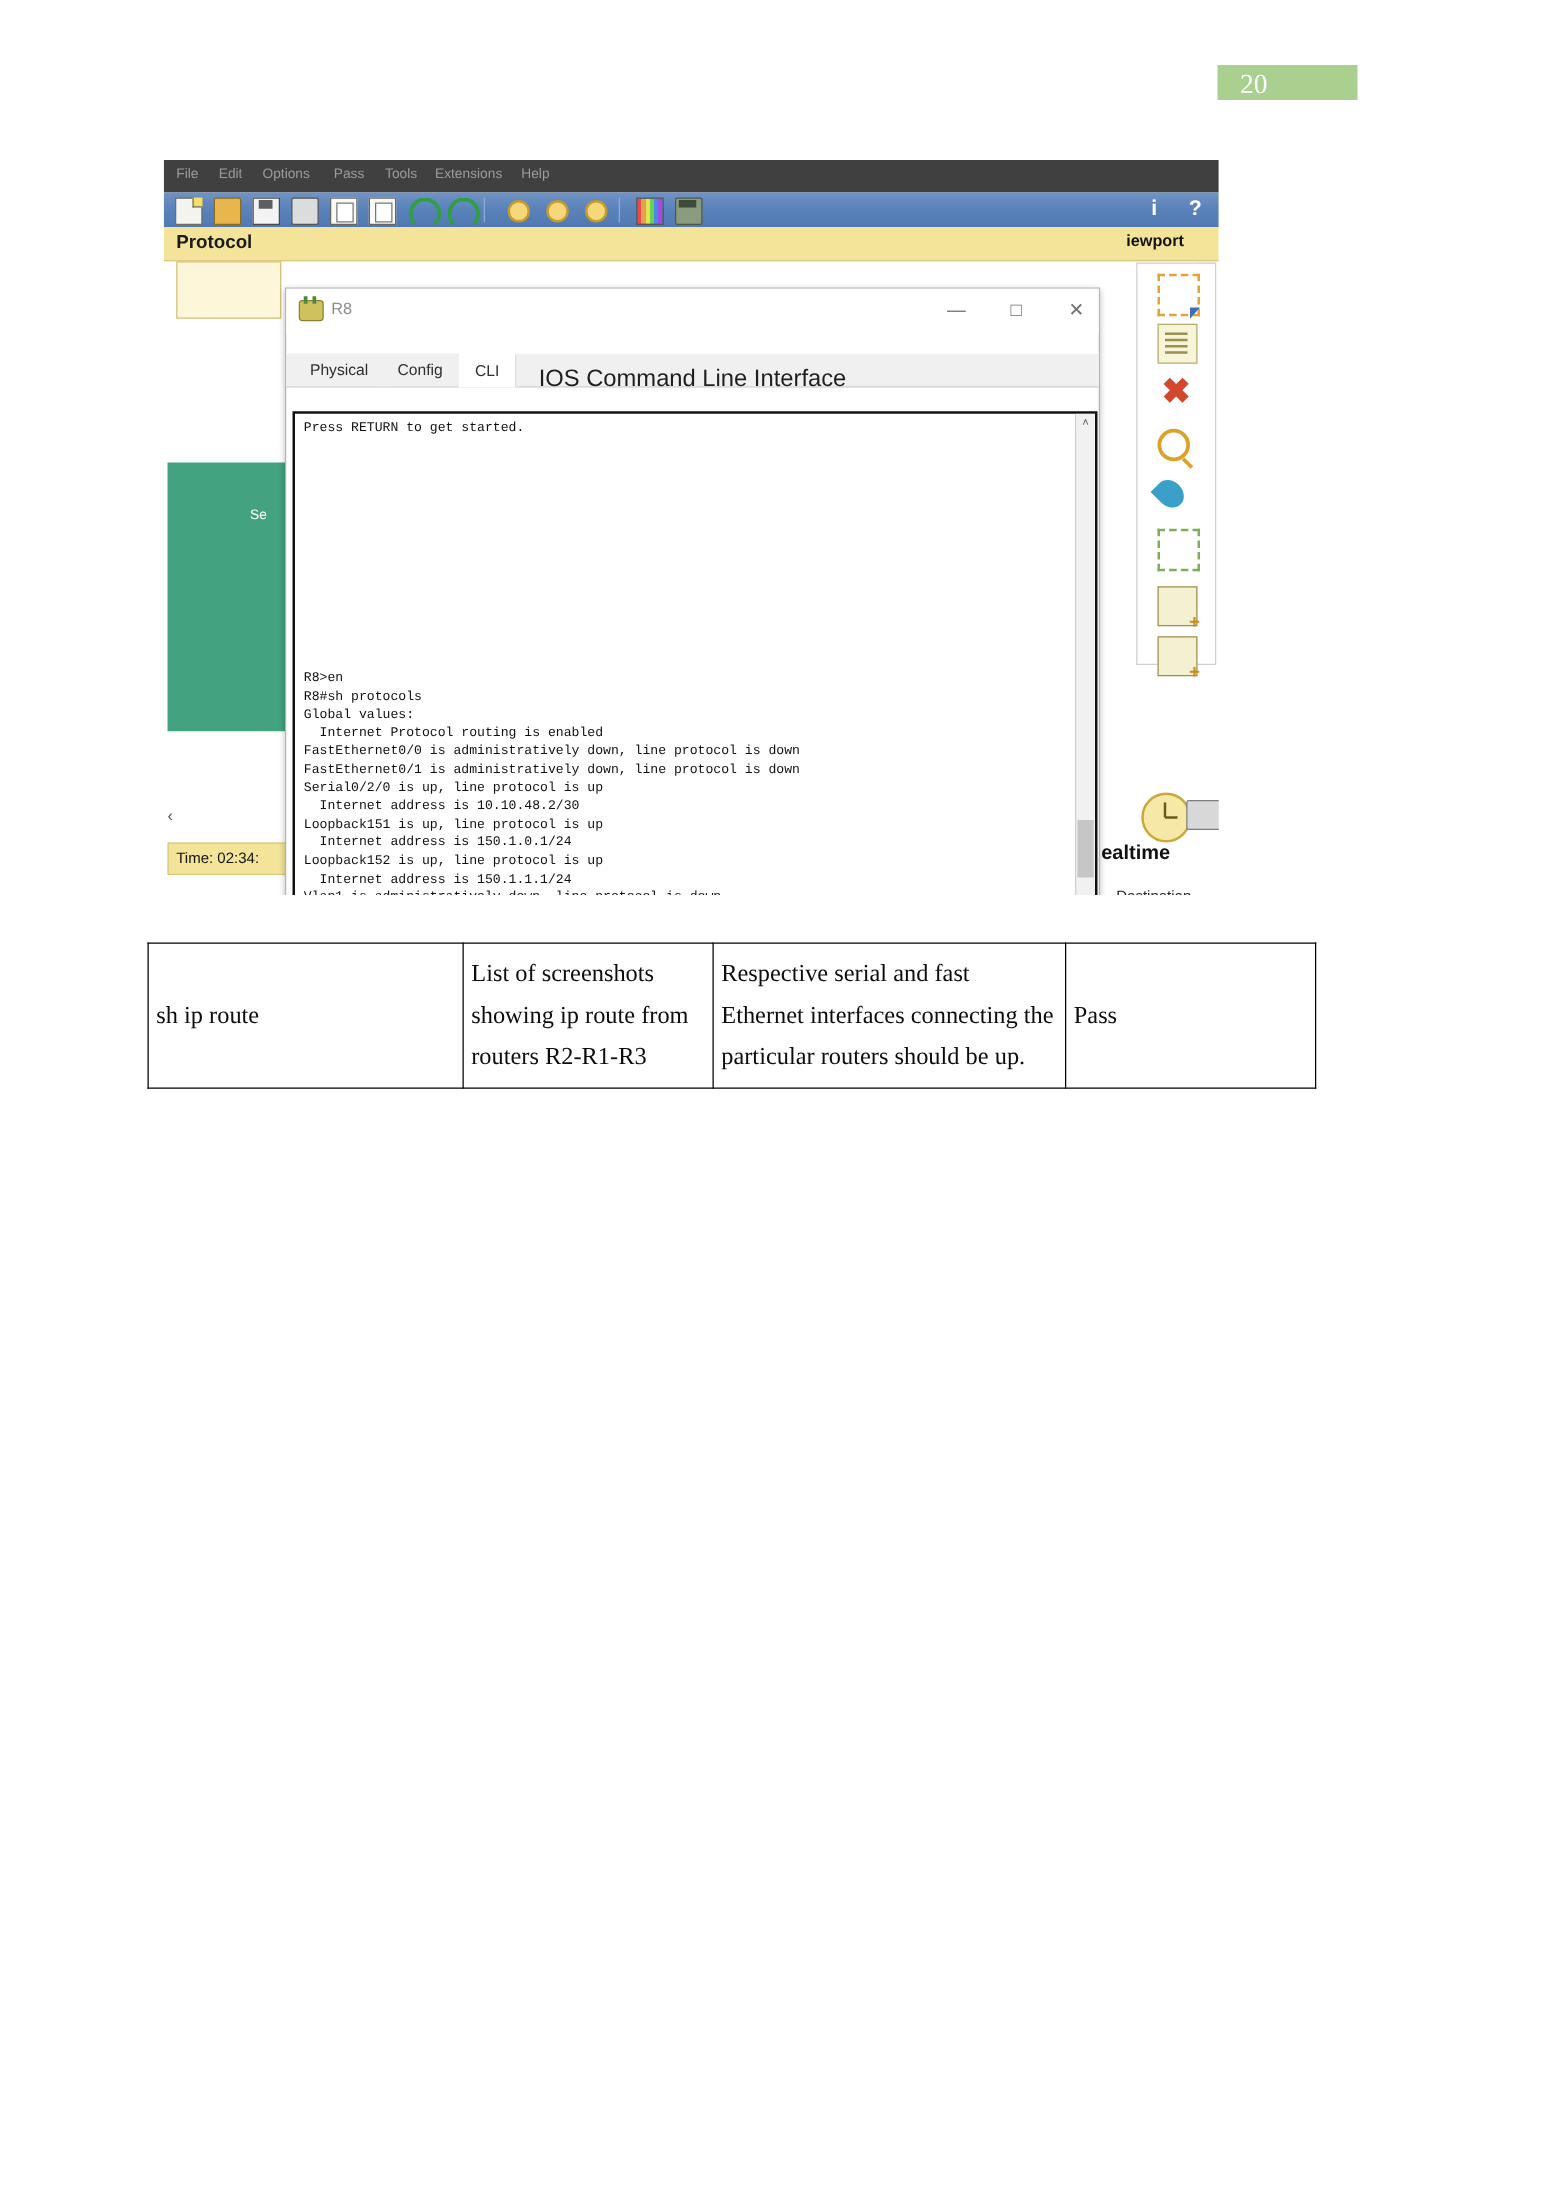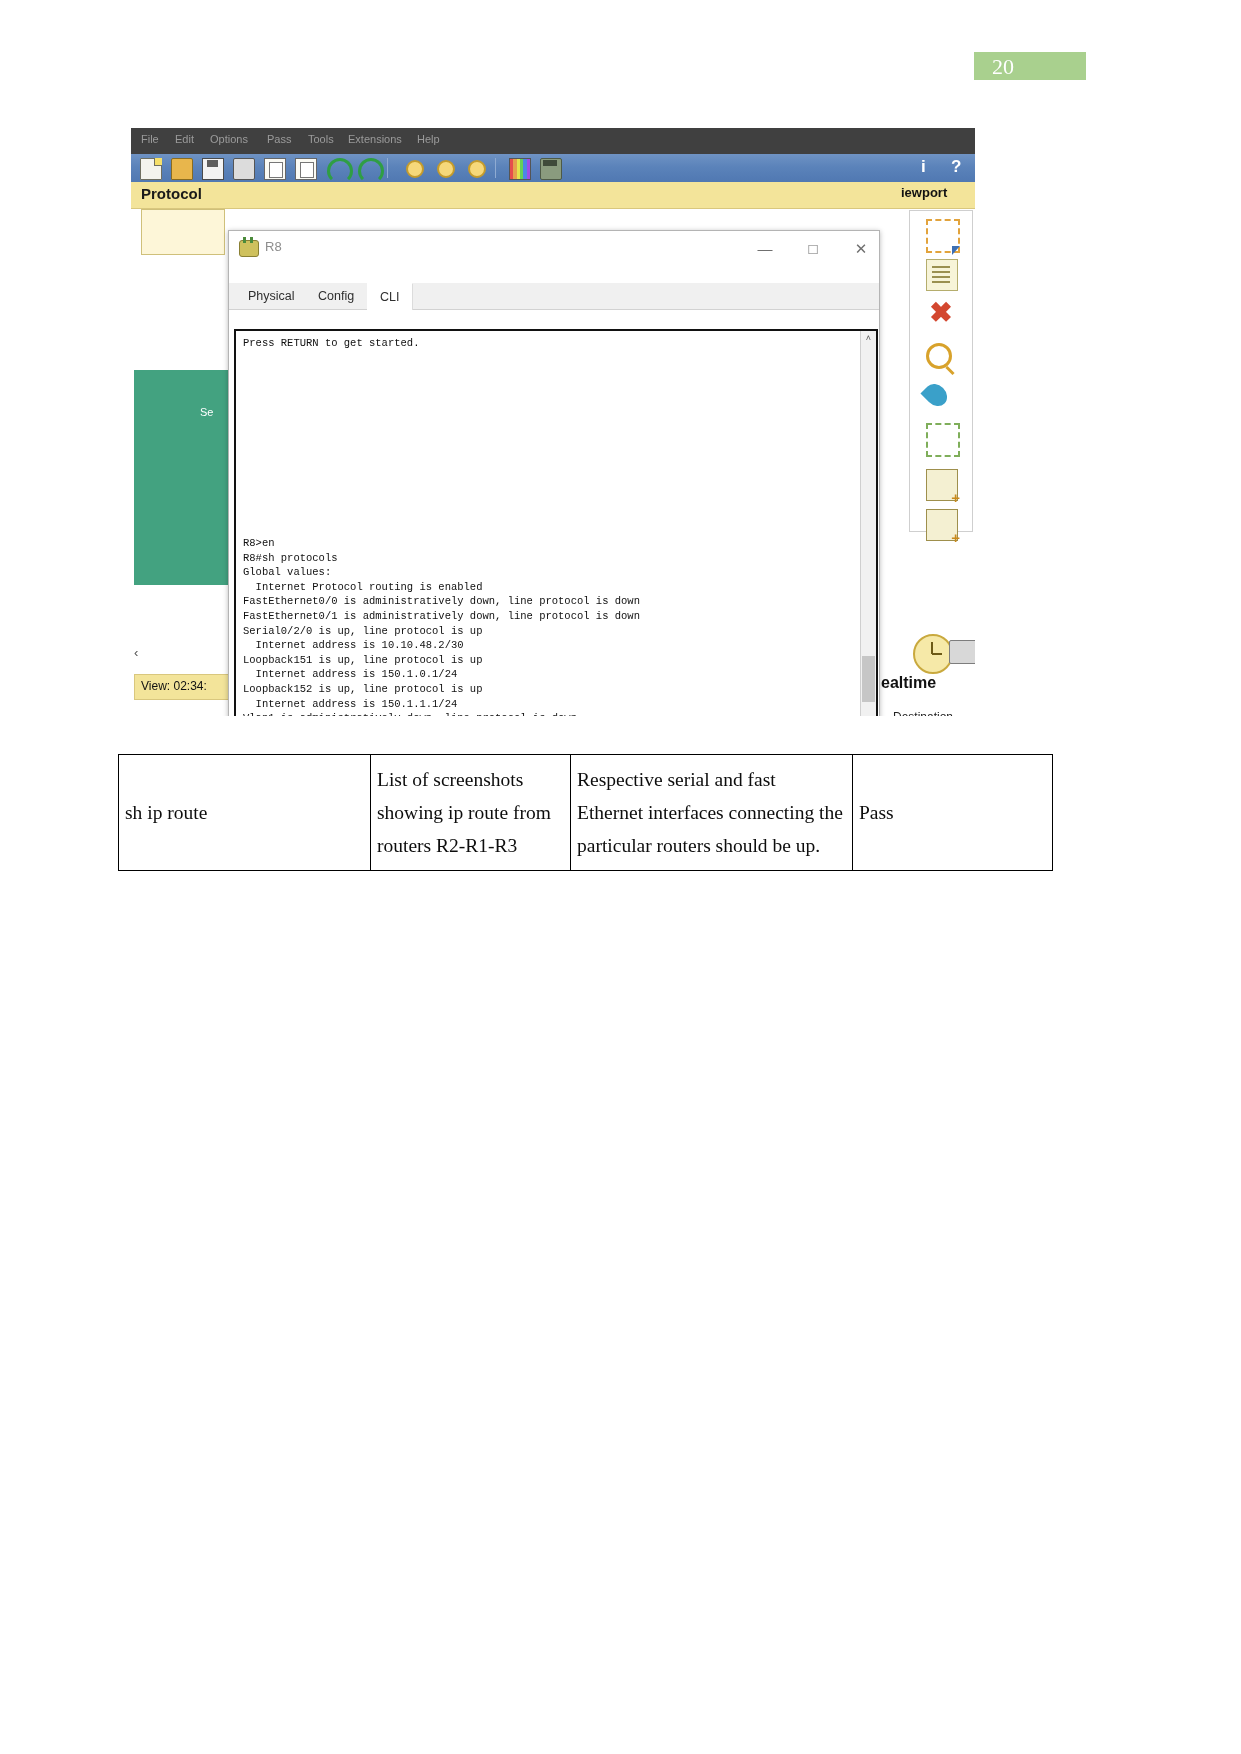--- a/index.html
+++ b/index.html
@@ -258,21 +258,21 @@
 
       <div class="pt-newcluster"></div>
 
       <div class="pt-greenzone">
         <div class="gz-text">Se</div>
       </div>
 
       <div class="pt-arrow-left">‹</div>
 
       <div class="pt-time">
-        <span>View: 02:34:</span>
+        <span>Time: 02:34:</span>
       </div>
 
       <div class="pt-clock"></div>
       <div class="pt-printer"></div>
       <div class="pt-realtime">ealtime</div>
       <div class="pt-destination">Destination</div>
 
       <div class="pt-outer-sb"></div>
       <div class="pt-palette">
         <div class="pal-ico pal-sel" style="top:8px;"></div>
@@ -293,20 +293,21 @@
           <div class="win-btn" style="left:563px;">□</div>
           <div class="win-btn" style="left:611px;">✕</div>
         </div>
 
         <div class="dlg-tabs">
           <div class="tab" style="left:6px;">Physical</div>
           <div class="tab" style="left:76px;">Config</div>
           <div class="tab active" style="left:138px;">CLI</div>
         </div>
 
+        <div class="dlg-heading">IOS Command Line Interface</div>
 
         <div class="term-wrap">
           <div class="term" style="top:5px;height:18px;">Press RETURN to get started.</div>
           <div class="term" style="top:205px;">R8&gt;en
 R8#sh protocols
 Global values:
   Internet Protocol routing is enabled
 FastEthernet0/0 is administratively down, line protocol is down
 FastEthernet0/1 is administratively down, line protocol is down
 Serial0/2/0 is up, line protocol is up

